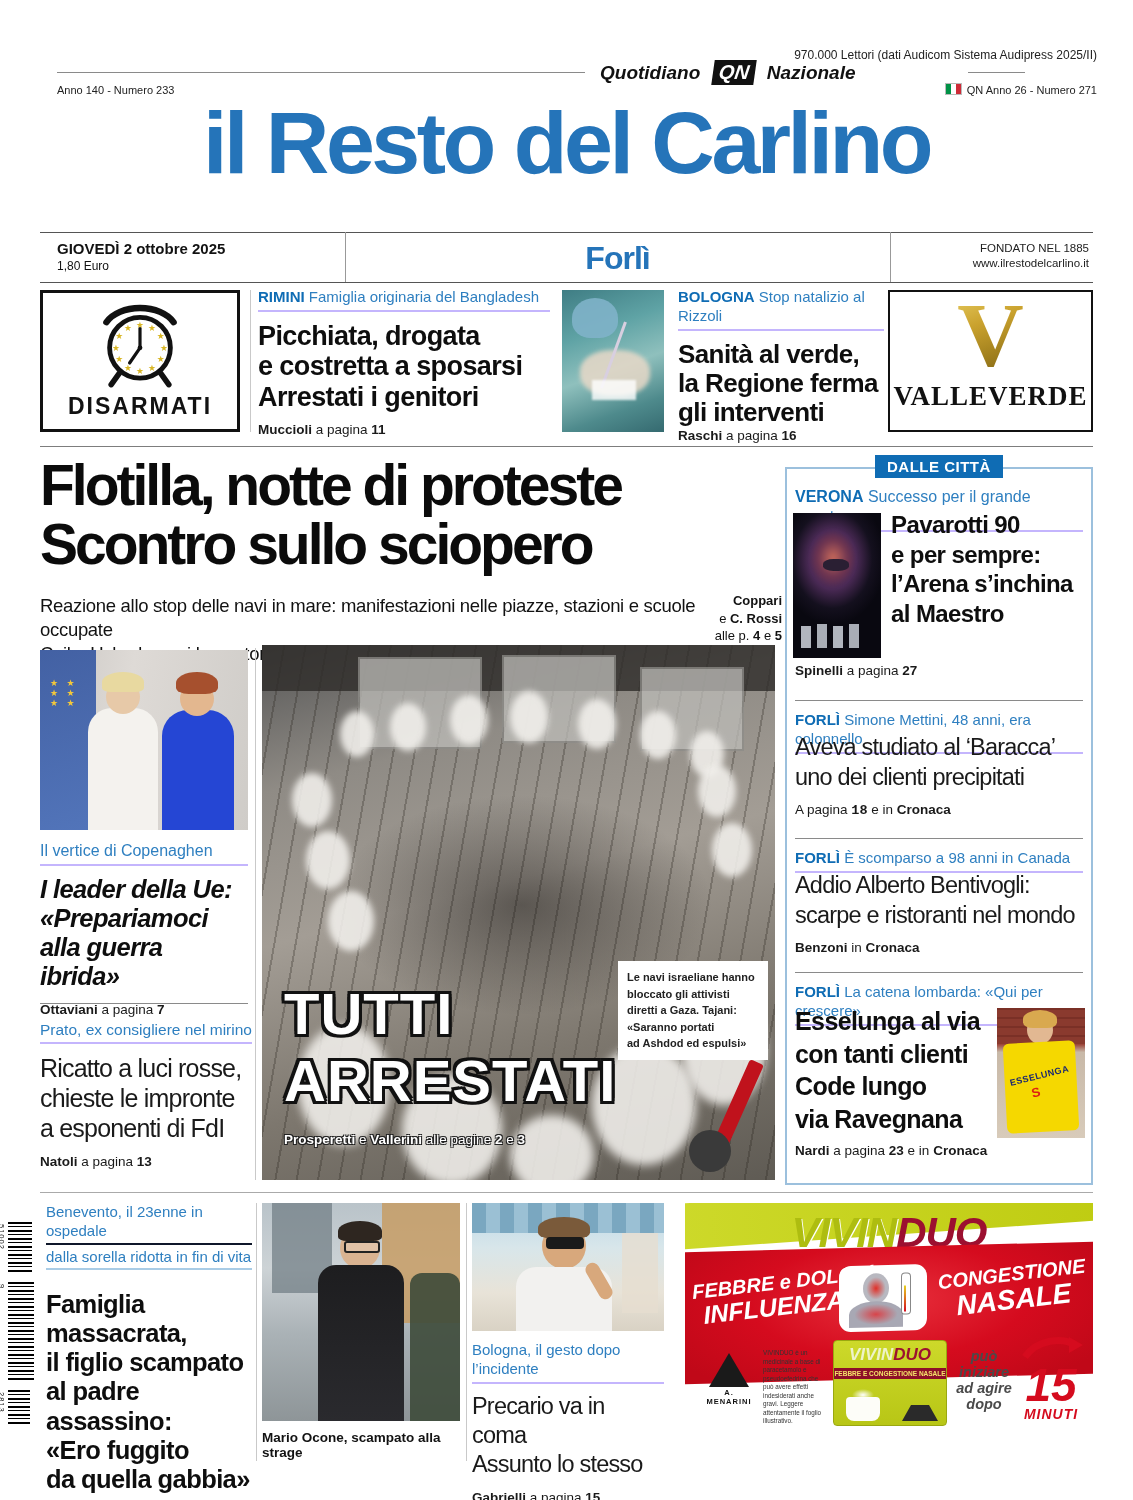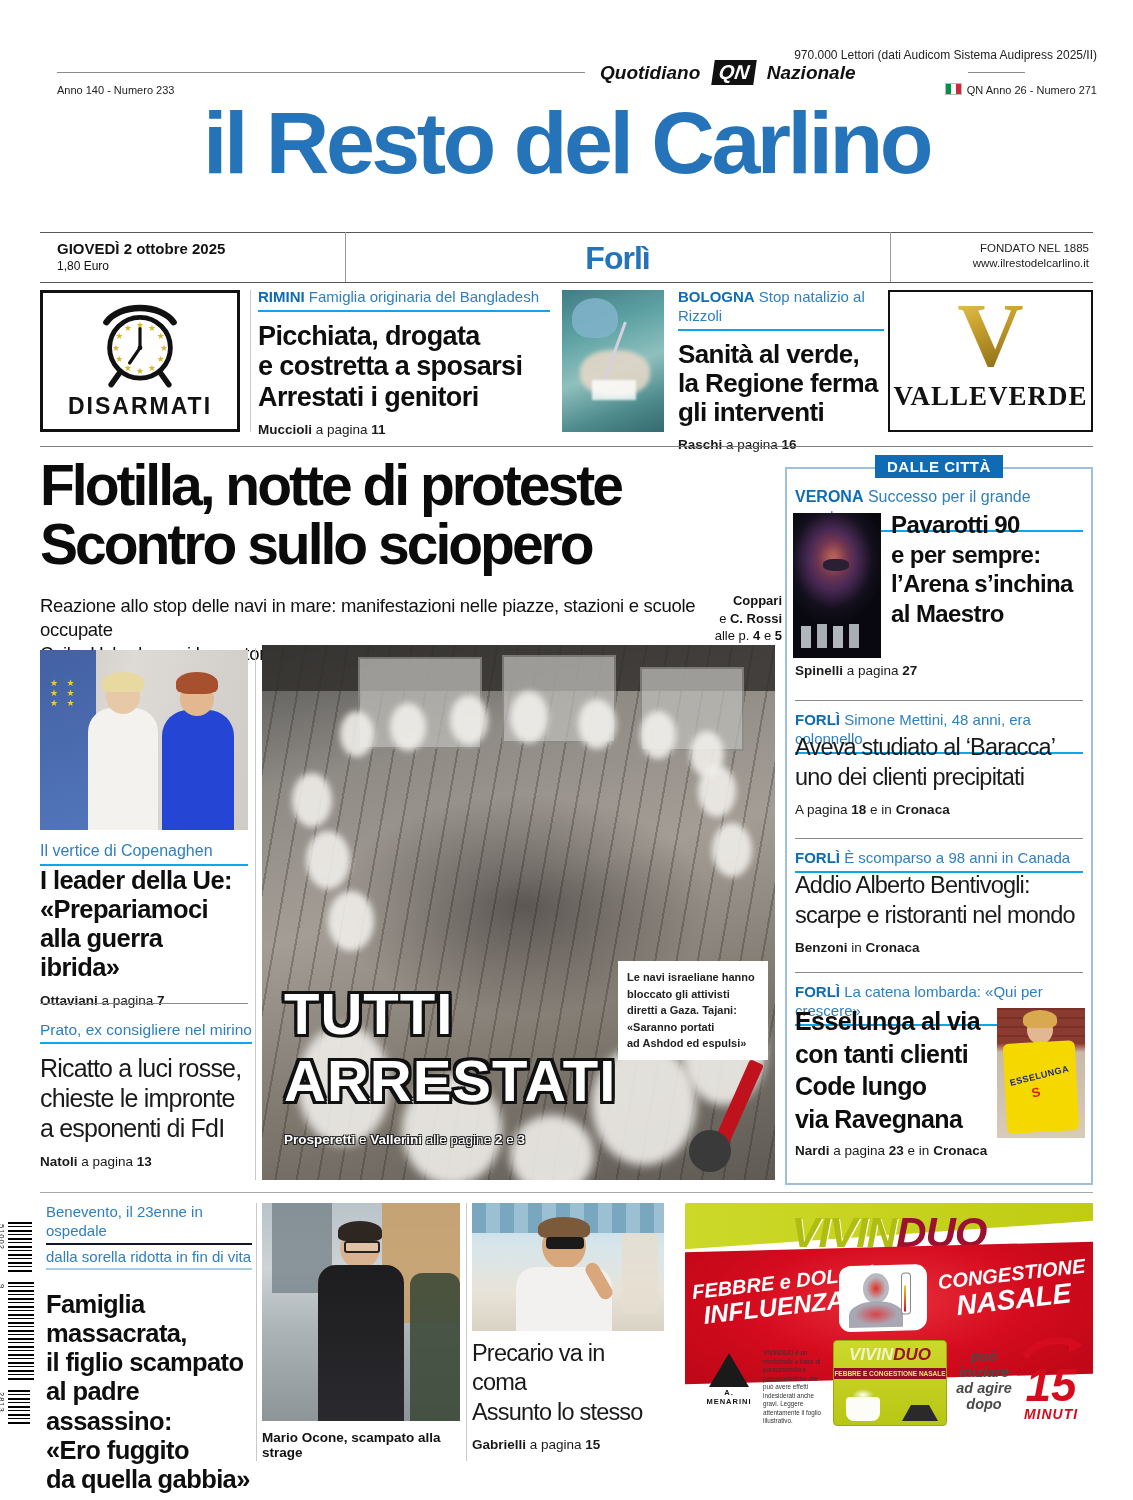--- a/index.html
+++ b/index.html
@@ -2,21 +2,21 @@
 <html><head>
 <meta charset="utf-8">
 <style>
   html,body{margin:0;padding:0;background:#e9e9e9;}
   .page{position:relative;width:1133px;height:1500px;background:#ffffff;margin:0 auto;overflow:hidden;
         font-family:"Liberation Sans","DejaVu Sans",sans-serif;color:#121212;}
   .abs{position:absolute;}
   .ml{white-space:pre-line;}
   .hr{position:absolute;background:#9a9a9a;height:1px;}
   .vr{position:absolute;background:#c9c9c9;width:1px;}
-  .kicker{font-size:15px;color:#2e7fc0;font-weight:500;padding-bottom:3px;border-bottom:2px solid #0ea5e9;line-height:1.25;}
+  .kicker{font-size:15px;color:#2e7fc0;font-weight:500;padding-bottom:3px;border-bottom:2px solid #c4b5fd;line-height:1.25;}
   .kicker .strong{color:#0f6cb4;font-weight:800;}
   .h-black{font-weight:800;letter-spacing:-0.6px;line-height:1.13;color:#0e0e0e;}
   .h-med{font-weight:500;letter-spacing:-0.8px;line-height:1.2;color:#1a1a1a;}
   .byline{font-size:13.5px;color:#1a1a1a;font-weight:400;}
   .byline span{font-weight:400;}
   .photo{overflow:hidden;}
   .masthead{font-weight:800;color:#2574b9;letter-spacing:-3.5px;}
   .badge{background:#0f6cb4;color:#fff;font-weight:800;font-size:15px;letter-spacing:0.5px;padding:3px 12px;}
   .outline-txt{color:#fff;font-weight:800;
     text-shadow:-3px -3px 0 #111,3px -3px 0 #111,-3px 3px 0 #111,3px 3px 0 #111,0 -3px 0 #111,0 3px 0 #111,-3px 0 0 #111,3px 0 0 #111;}
@@ -104,21 +104,21 @@
     <div class="abs" style="top:60px;left:18px;width:70px;height:46px;background:#e8d9c8;border-radius:45%;filter:blur(2px);opacity:.85;"></div>
     <div class="abs" style="top:30px;left:50px;width:3px;height:70px;background:#d8cfe0;transform:rotate(20deg);"></div>
     <div class="abs" style="top:90px;left:30px;width:44px;height:20px;background:#fff;filter:blur(1px);opacity:.8;"></div>
   </div>
 
   <div class="abs" style="top:288px;left:678px;width:206px;">
     <div class="kicker"><span class="strong">BOLOGNA</span><span> Stop natalizio al Rizzoli</span></div>
     <div class="h-black ml" style="font-size:26px;margin-top:9px;">Sanità al verde,
 la Regione ferma
 gli interventi</div>
-    <div class="byline" style="margin-top:9px;"><span style="font-weight: 800;">Raschi</span><span> a pagina </span><span style="font-weight: 800;">16</span></div>
+    <div class="byline" style=""><span style="font-weight: 800;">Raschi</span><span> a pagina </span><span style="font-weight: 800;">16</span></div>
   </div>
 
   <div class="abs" style="top:290px;left:888px;width:205px;height:142px;border:2px solid #111;box-sizing:border-box;text-align:center;">
     <div style="font-family:'Liberation Serif','DejaVu Serif',serif;font-size:92px;line-height:0.95;font-weight:700;background:linear-gradient(160deg,#f3dd74 5%,#caa22e 40%,#8a6d15 75%,#e8cc5c 100%);-webkit-background-clip:text;background-clip:text;color:transparent;">V</div>
     <div style="font-family:'Liberation Serif','DejaVu Serif',serif;font-size:27px;font-weight:700;letter-spacing:1px;color:#111;margin-top:2px;">VALLEVERDE</div>
   </div>
 
   <div class="hr" style="top:446px;left:40px;width:1053px;background:#7d7d7d;"></div>
 
   <div class="abs ml" style="top:594px;left:40px;width:662px;font-size:18.5px;font-weight:500;line-height:1.3;letter-spacing:-0.3px;">Reazione allo stop delle navi in mare: manifestazioni nelle piazze, stazioni e scuole occupate
@@ -137,21 +137,21 @@
     <div class="abs" style="top:58px;left:48px;width:70px;height:125px;background:#f4f2ee;border-radius:24px 24px 0 0;"></div>
     <div class="abs" style="top:30px;left:66px;width:34px;height:34px;background:#e7c9a8;border-radius:50%;"></div>
     <div class="abs" style="top:22px;left:62px;width:42px;height:20px;background:#e8d9a0;border-radius:50% 50% 20% 20%;"></div>
     <div class="abs" style="top:60px;left:122px;width:72px;height:122px;background:#2546d4;border-radius:26px 26px 0 0;"></div>
     <div class="abs" style="top:32px;left:140px;width:34px;height:34px;background:#e3b78f;border-radius:50%;"></div>
     <div class="abs" style="top:22px;left:136px;width:42px;height:22px;background:#a6502e;border-radius:50% 50% 30% 30%;"></div>
   </div>
 
   <div class="abs" style="top:841px;left:40px;width:208px;">
     <div class="kicker" style="font-size:16px;">Il vertice di Copenaghen</div>
-    <div class="h-black ml" style="font-size:25.5px;line-height:1.14;">I leader della Ue:
+    <div class="h-black ml" style="font-size:25.5px;margin-top:9px;line-height:1.14;font-style:italic;">I leader della Ue:
 «Prepariamoci
 alla guerra ibrida»</div>
     <div class="byline" style="margin-top:11px;"><span style="font-weight: 800;">Ottaviani</span><span> a pagina </span><span style="font-weight: 800;">7</span></div>
   </div>
   <div class="hr" style="top:1003px;left:40px;width:208px;background:#8a8a8a;"></div>
   <div class="abs" style="top:1020px;left:40px;width:212px;">
     <div class="kicker" style="font-size:15.5px;">Prato, ex consigliere nel mirino</div>
     <div class="h-med ml" style="font-size:25px;margin-top:9px;line-height:1.2;">Ricatto a luci rosse,
 chieste le impronte
 a esponenti di FdI</div>
@@ -212,21 +212,21 @@
   <div class="abs h-black ml" style="top:510px;left:891px;width:196px;font-size:24px;line-height:1.23;">Pavarotti 90
 e per sempre:
 l’Arena s’inchina
 al Maestro</div>
   <div class="abs byline" style="top:663px;left:795px;"><span style="font-weight: 800;">Spinelli</span><span> a pagina </span><span style="font-weight: 800;">27</span></div>
   <div class="hr" style="top:700px;left:795px;width:288px;background:#8a8a8a;"></div>
 
   <div class="abs kicker" style="top:711px;left:795px;width:288px;"><span class="strong">FORLÌ</span><span> Simone Mettini, 48 anni, era colonnello</span></div>
   <div class="abs h-med ml" style="top:733px;left:795px;width:292px;font-size:23.5px;line-height:1.26;">Aveva studiato al ‘Baracca’
 uno dei clienti precipitati</div>
-  <div class="abs byline" style="top:802px;left:795px;"><span>A pagina </span><span style="font-weight: 800;">18</span><span> e in </span><span style="font-weight: 800;">Cronaca</span></div>
+  <div class="abs byline" style="top:802px;left:795px;"><span>A pagina </span><span style="font-weight: 800; font-family: Liberation Mono, monospace;">18</span><span> e in </span><span style="font-weight: 800;">Cronaca</span></div>
   <div class="hr" style="top:838px;left:795px;width:288px;background:#8a8a8a;"></div>
 
   <div class="abs kicker" style="top:849px;left:795px;width:288px;"><span class="strong">FORLÌ</span><span> È scomparso a 98 anni in Canada</span></div>
   <div class="abs h-med ml" style="top:871px;left:795px;width:296px;font-size:23.5px;line-height:1.26;">Addio Alberto Bentivogli:
 scarpe e ristoranti nel mondo</div>
   <div class="abs byline" style="top:940px;left:795px;"><span style="font-weight: 800;">Benzoni</span><span> in </span><span style="font-weight: 800;">Cronaca</span></div>
   <div class="hr" style="top:972px;left:795px;width:288px;background:#8a8a8a;"></div>
 
   <div class="abs kicker" style="top:983px;left:795px;width:288px;"><span class="strong">FORLÌ</span><span> La catena lombarda: «Qui per crescere»</span></div>
   <div class="abs h-black ml" style="top:1005px;left:795px;width:200px;font-size:25px;line-height:1.3;">Esselunga al via
@@ -286,20 +286,21 @@
   <div class="abs" style="top:1203px;left:472px;width:192px;">
     <div class="photo" style="position:relative;width:192px;height:128px;background:linear-gradient(180deg,#bcd8e8 0%,#d8e6ea 35%,#e8e3d8 70%,#d9d2c4 100%);">
       <div class="abs" style="top:0;left:0;width:192px;height:30px;background:repeating-linear-gradient(90deg,#7aa7c0 0 14px,#9bc0d4 14px 28px);"></div>
       <div class="abs" style="top:20px;left:70px;width:44px;height:46px;background:#d8a87c;border-radius:50%;"></div>
       <div class="abs" style="top:14px;left:66px;width:52px;height:22px;background:#7a5a3a;border-radius:50% 50% 30% 30%;"></div>
       <div class="abs" style="top:34px;left:74px;width:38px;height:12px;background:#1a1a1a;border-radius:4px;"></div>
       <div class="abs" style="top:64px;left:44px;width:96px;height:64px;background:#f2f1ef;border-radius:20px 20px 0 0;"></div>
       <div class="abs" style="top:58px;left:120px;width:14px;height:40px;background:#d8a87c;transform:rotate(-30deg);border-radius:8px;"></div>
       <div class="abs" style="top:30px;left:150px;width:36px;height:80px;background:#e6ddcf;opacity:.8;"></div>
     </div>
+    <div class="kicker" style="font-size:15px;margin-top:10px;">Bologna, il gesto dopo l’incidente</div>
     <div class="h-med ml" style="font-size:23.5px;margin-top:8px;line-height:1.25;">Precario va in coma
 Assunto lo stesso</div>
     <div class="byline" style="margin-top:10px;"><span style="font-weight: 800;">Gabrielli</span><span> a pagina </span><span style="font-weight: 800;">15</span></div>
   </div>
 
   <div class="abs" style="top:1203px;left:685px;width:408px;height:225px;background:#fff;overflow:hidden;">
     <div class="abs" style="top:-14px;left:-10px;width:430px;height:46px;background:linear-gradient(90deg,#cdd92a,#bfcc12);transform:skewY(-4deg);"></div>
     <div class="abs" style="top:6px;left:0;width:408px;text-align:center;font-size:42px;font-weight:900;font-style:italic;letter-spacing:-1px;">
       <span style="color:#aebd10;text-shadow:1px 1px 0 #fff;">VIVIN</span><span style="color:#9c1030;">DUO</span>
     </div>

